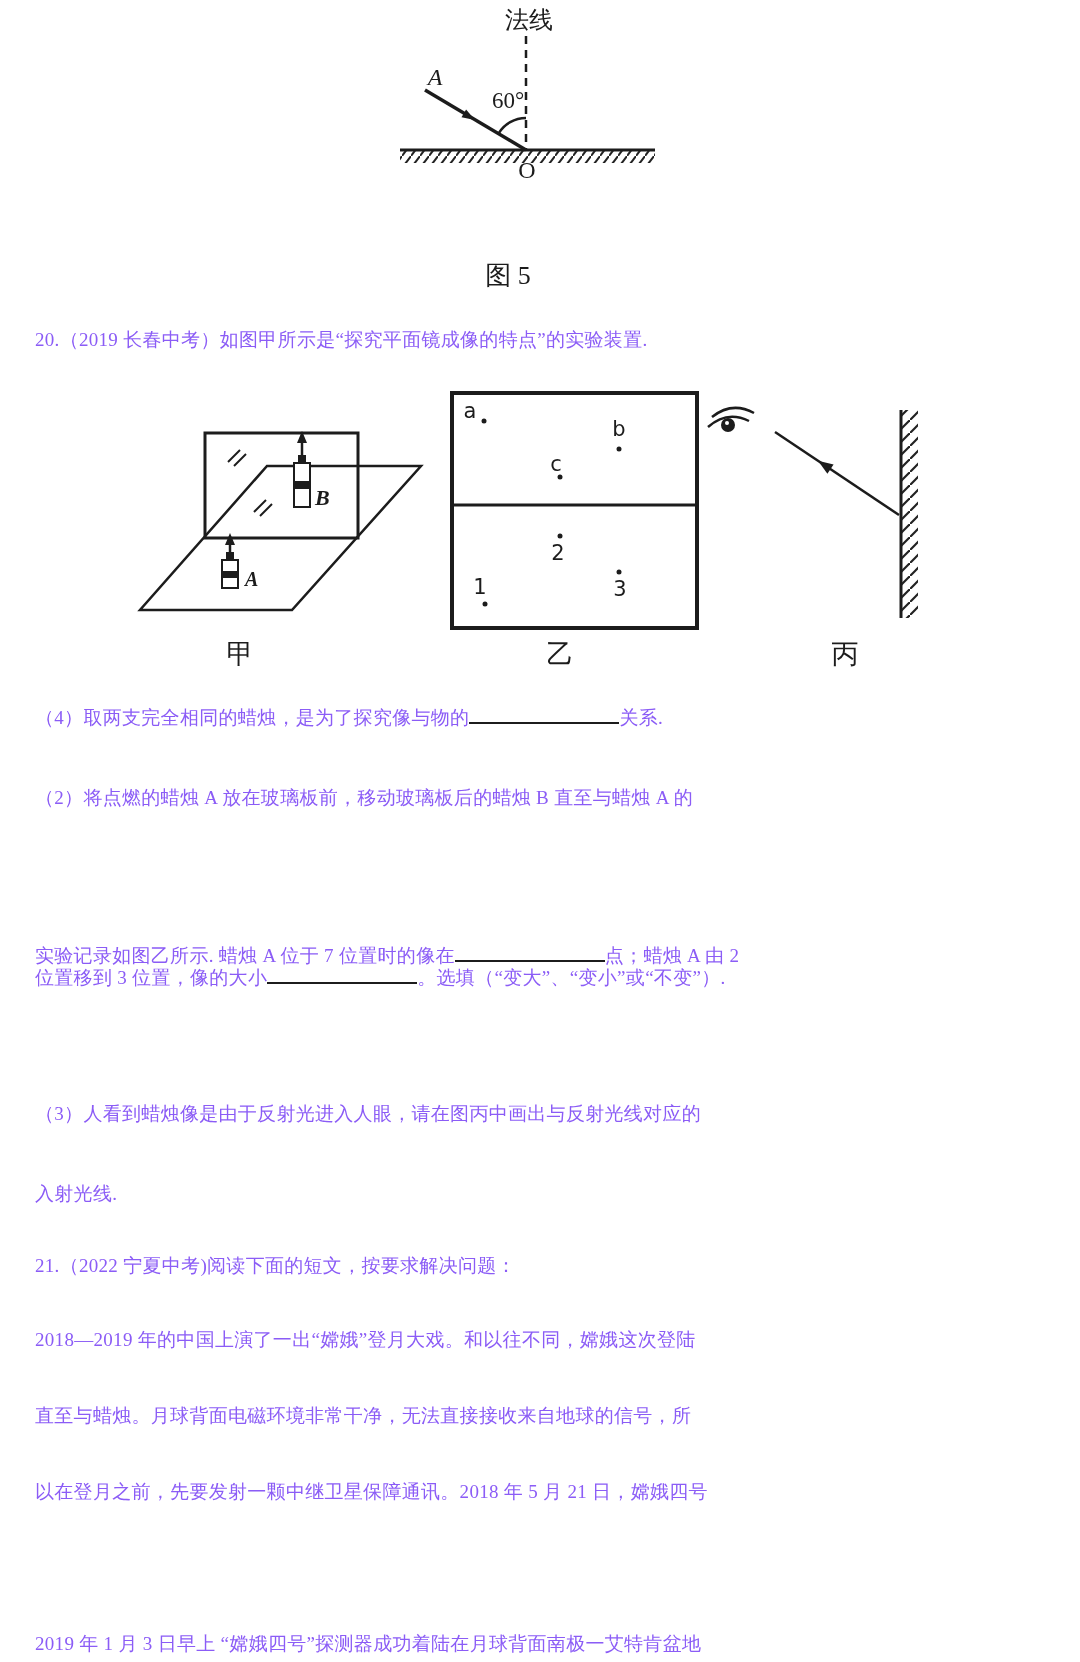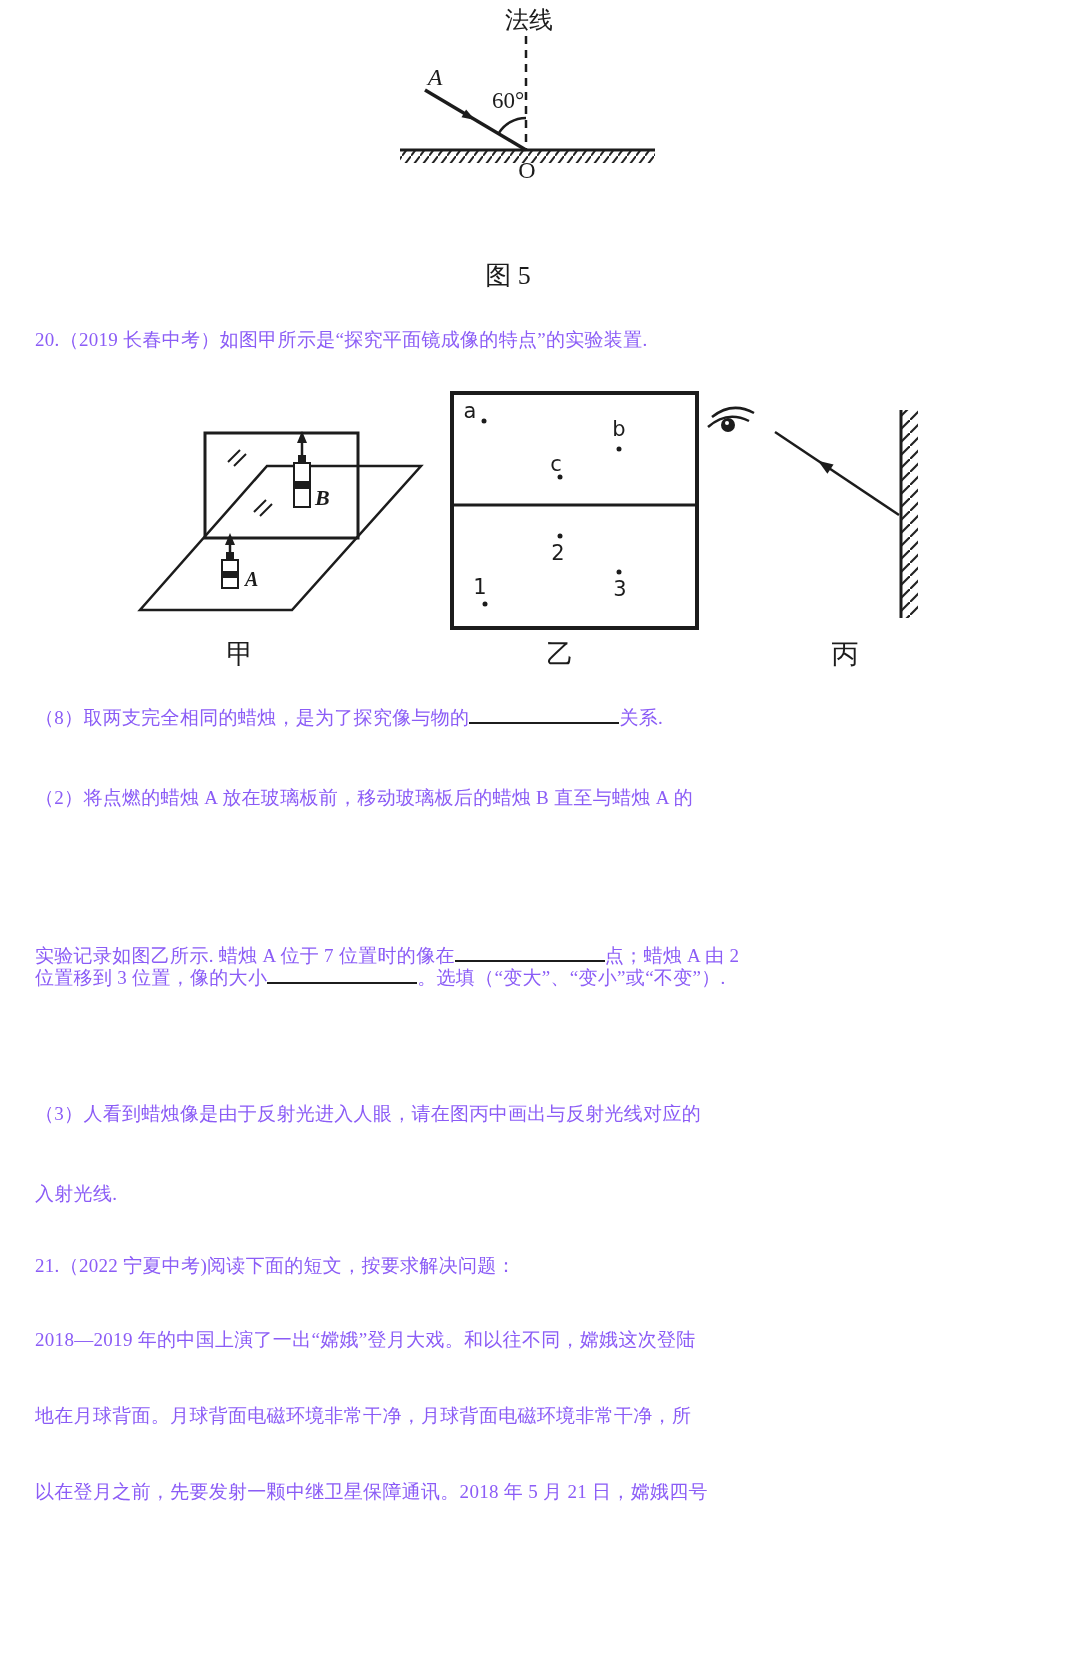--- a/index.html
+++ b/index.html
@@ -111,33 +111,34 @@
       </g>
       <line x1="775" y1="77" x2="899" y2="160" stroke="#1c1c1c" stroke-width="2.5"></line>
       <polygon points="818,105.8 827.4,118.8 833.6,109.6" fill="#1c1c1c"></polygon>
       <line x1="901" y1="55" x2="901" y2="263" stroke="#1c1c1c" stroke-width="3"></line>
       <rect x="902" y="55" width="16" height="208" fill="url(#hatchM)"></rect>
       <text class="cjk-label" x="845" y="308" font-size="27" text-anchor="middle">丙</text>
     </g>
   </svg>
 
   <div class="line" style="top:700px">
-    <span>（8）取两支完全相同的蜡烛，是为了探究像与物的</span><span class="blank"></span><span>关系.</span>
+    <span>（4）取两支完全相同的蜡烛，是为了探究像与物的</span><span class="blank"></span><span>关系.</span>
   </div>
 
   <div class="line" style="top:780px">（2）将点燃的蜡烛 A 放在玻璃板前，移动玻璃板后的蜡烛 B 直至与蜡烛 A 的</div>
   <div class="line" style="top:938px">
     <span>实验记录如图乙所示. 蜡烛 A 位于 7 位置时的像在</span><span class="blank"></span><span>点；蜡烛 A 由 2</span>
   </div>
   <div class="line" style="top:960px">
     <span>位置移到 3 位置，像的大小</span><span class="blank"></span><span>。选填（“变大”、“变小”或“不变”）.</span>
   </div>
 
   <div class="line" style="top:1096px">（3）人看到蜡烛像是由于反射光进入人眼，请在图丙中画出与反射光线对应的</div>
   <div class="line" style="top:1176px">入射光线.</div>
 
   <div class="line" style="top:1248px">21.（2022 宁夏中考)阅读下面的短文，按要求解决问题：</div>
 
   <div class="line" style="top:1322px">2018—2019 年的中国上演了一出“嫦娥”登月大戏。和以往不同，嫦娥这次登陆</div>
-  <div class="line" style="top:1398px">地在月球背面。月球背面电磁环境非常干净，月球背面电磁环境非常干净，所</div>
+  <div class="line" style="top:1398px">直至与蜡烛。月球背面电磁环境非常干净，无法直接接收来自地球的信号，所</div>
   <div class="line" style="top:1474px">以在登月之前，先要发射一颗中继卫星保障通讯。2018 年 5 月 21 日，嫦娥四号</div>
+  <div class="line" style="top:1626px">2019 年 1 月 3 日早上 “嫦娥四号”探测器成功着陆在月球背面南极一艾特肯盆地</div>
 
 </div>
 
 </body></html>

